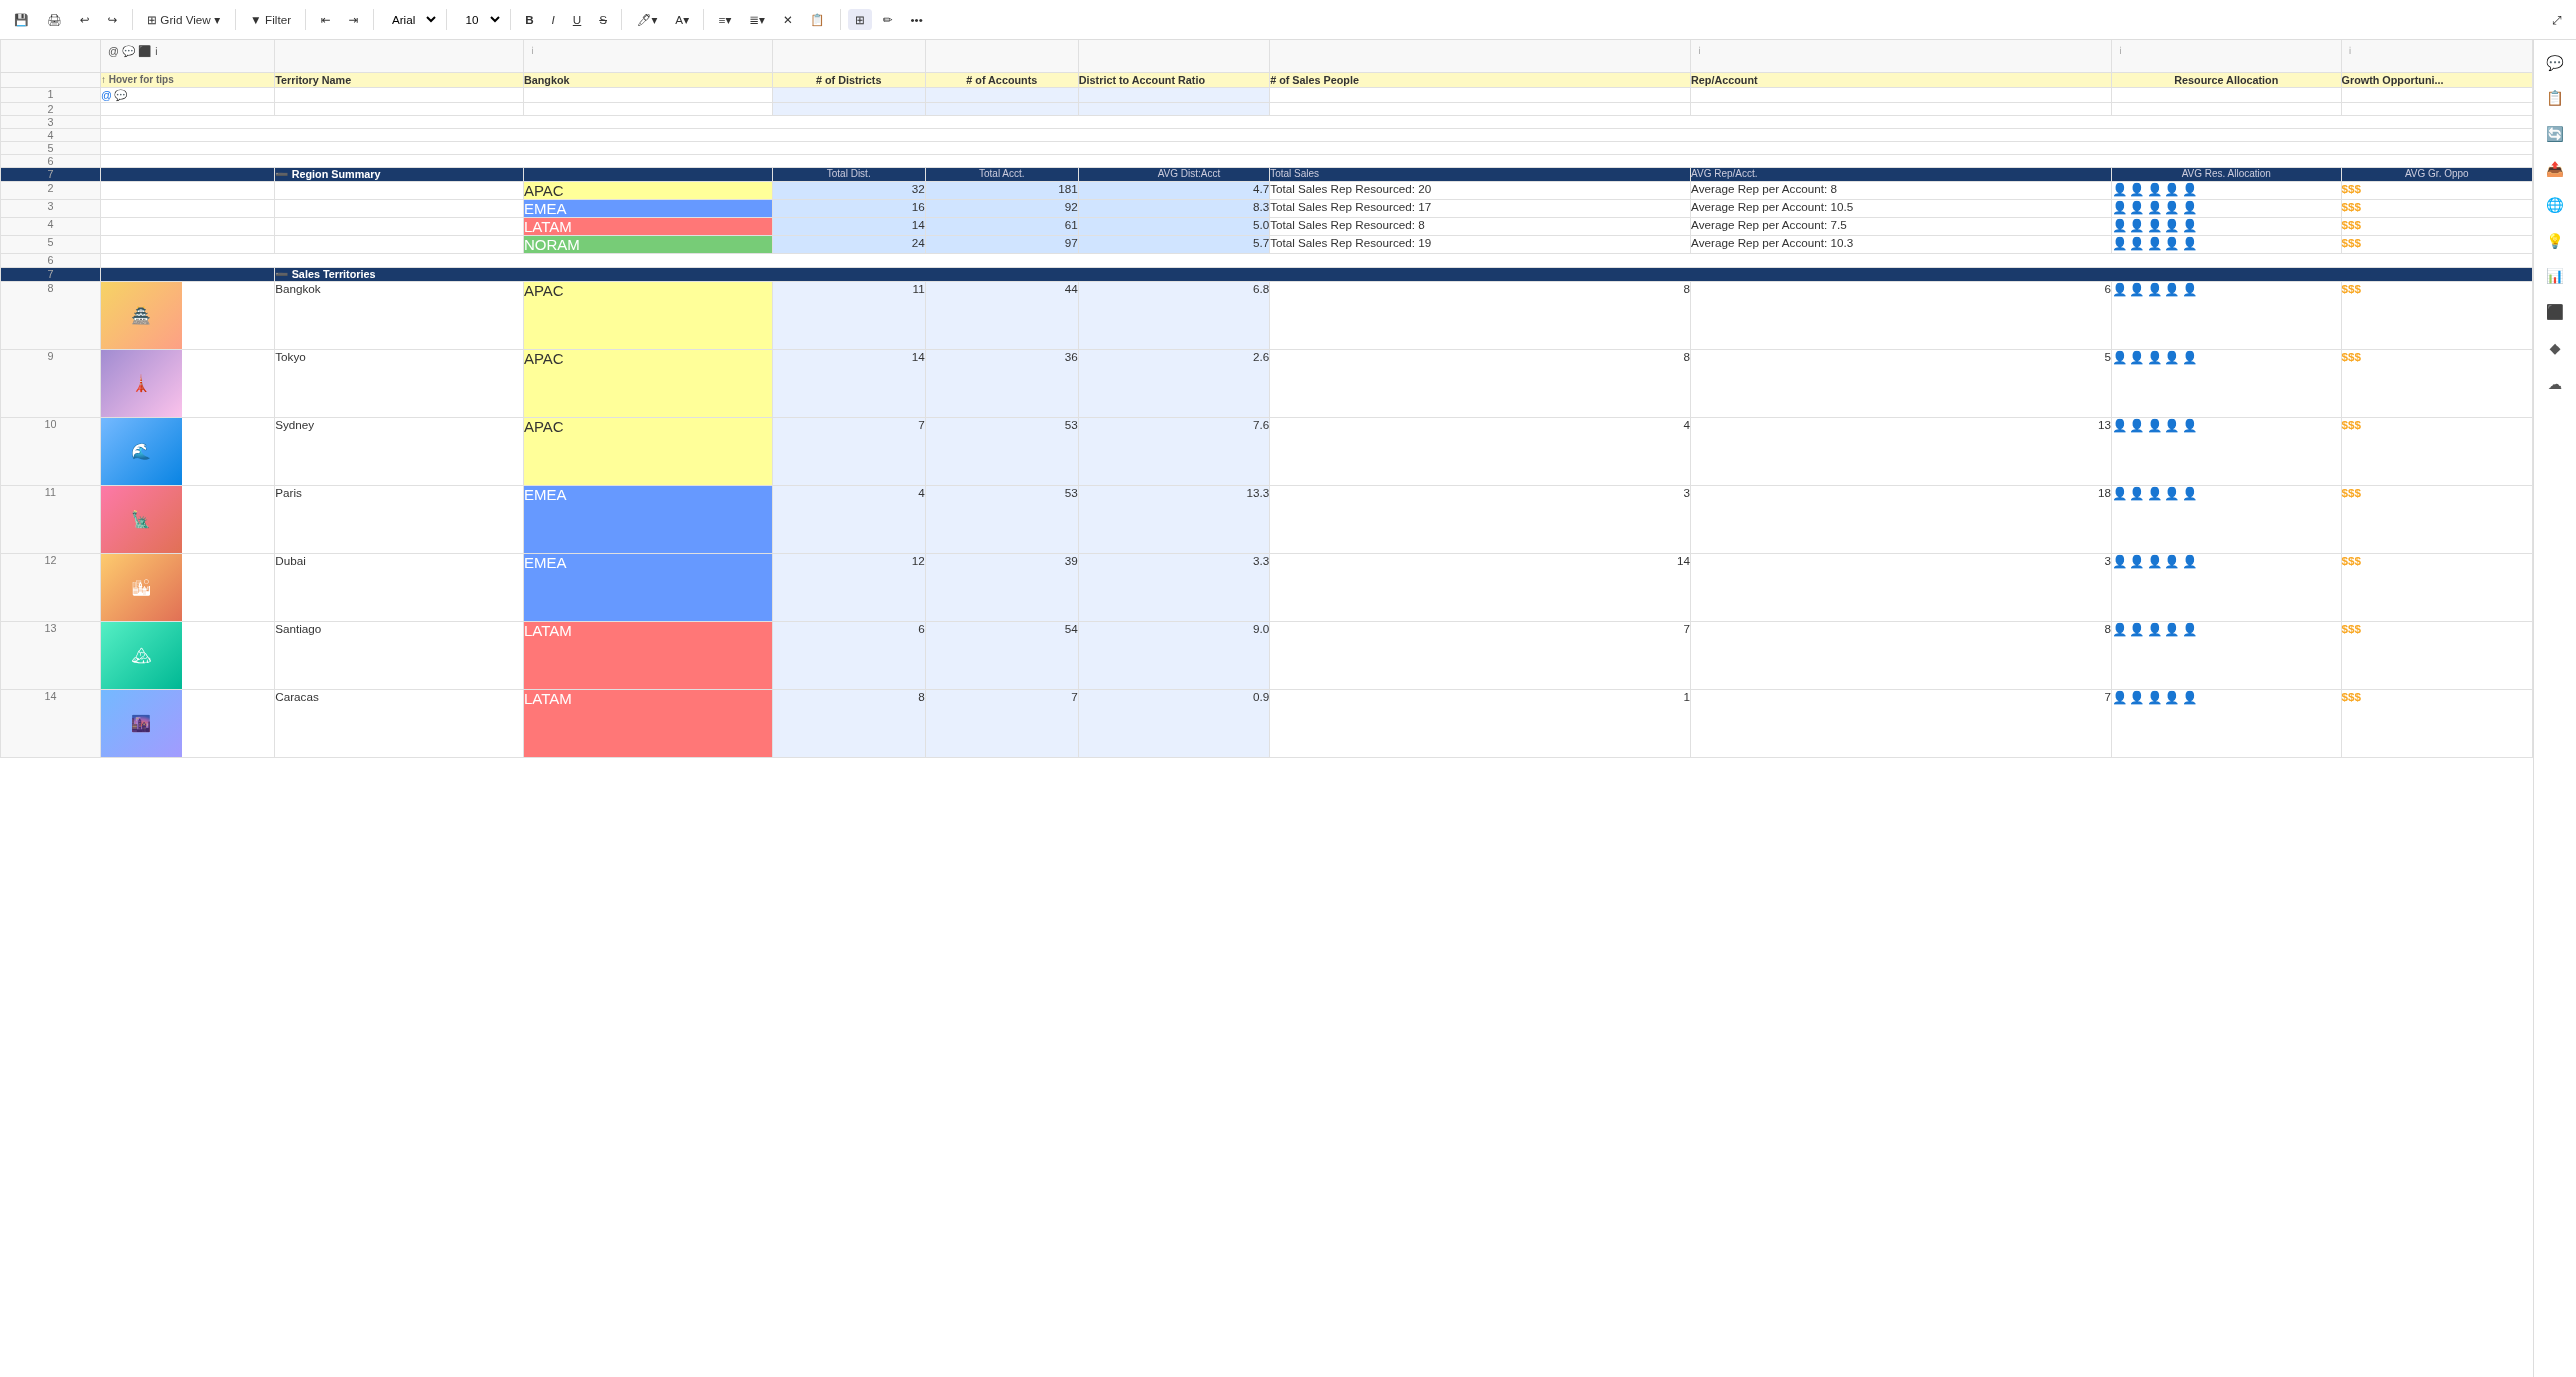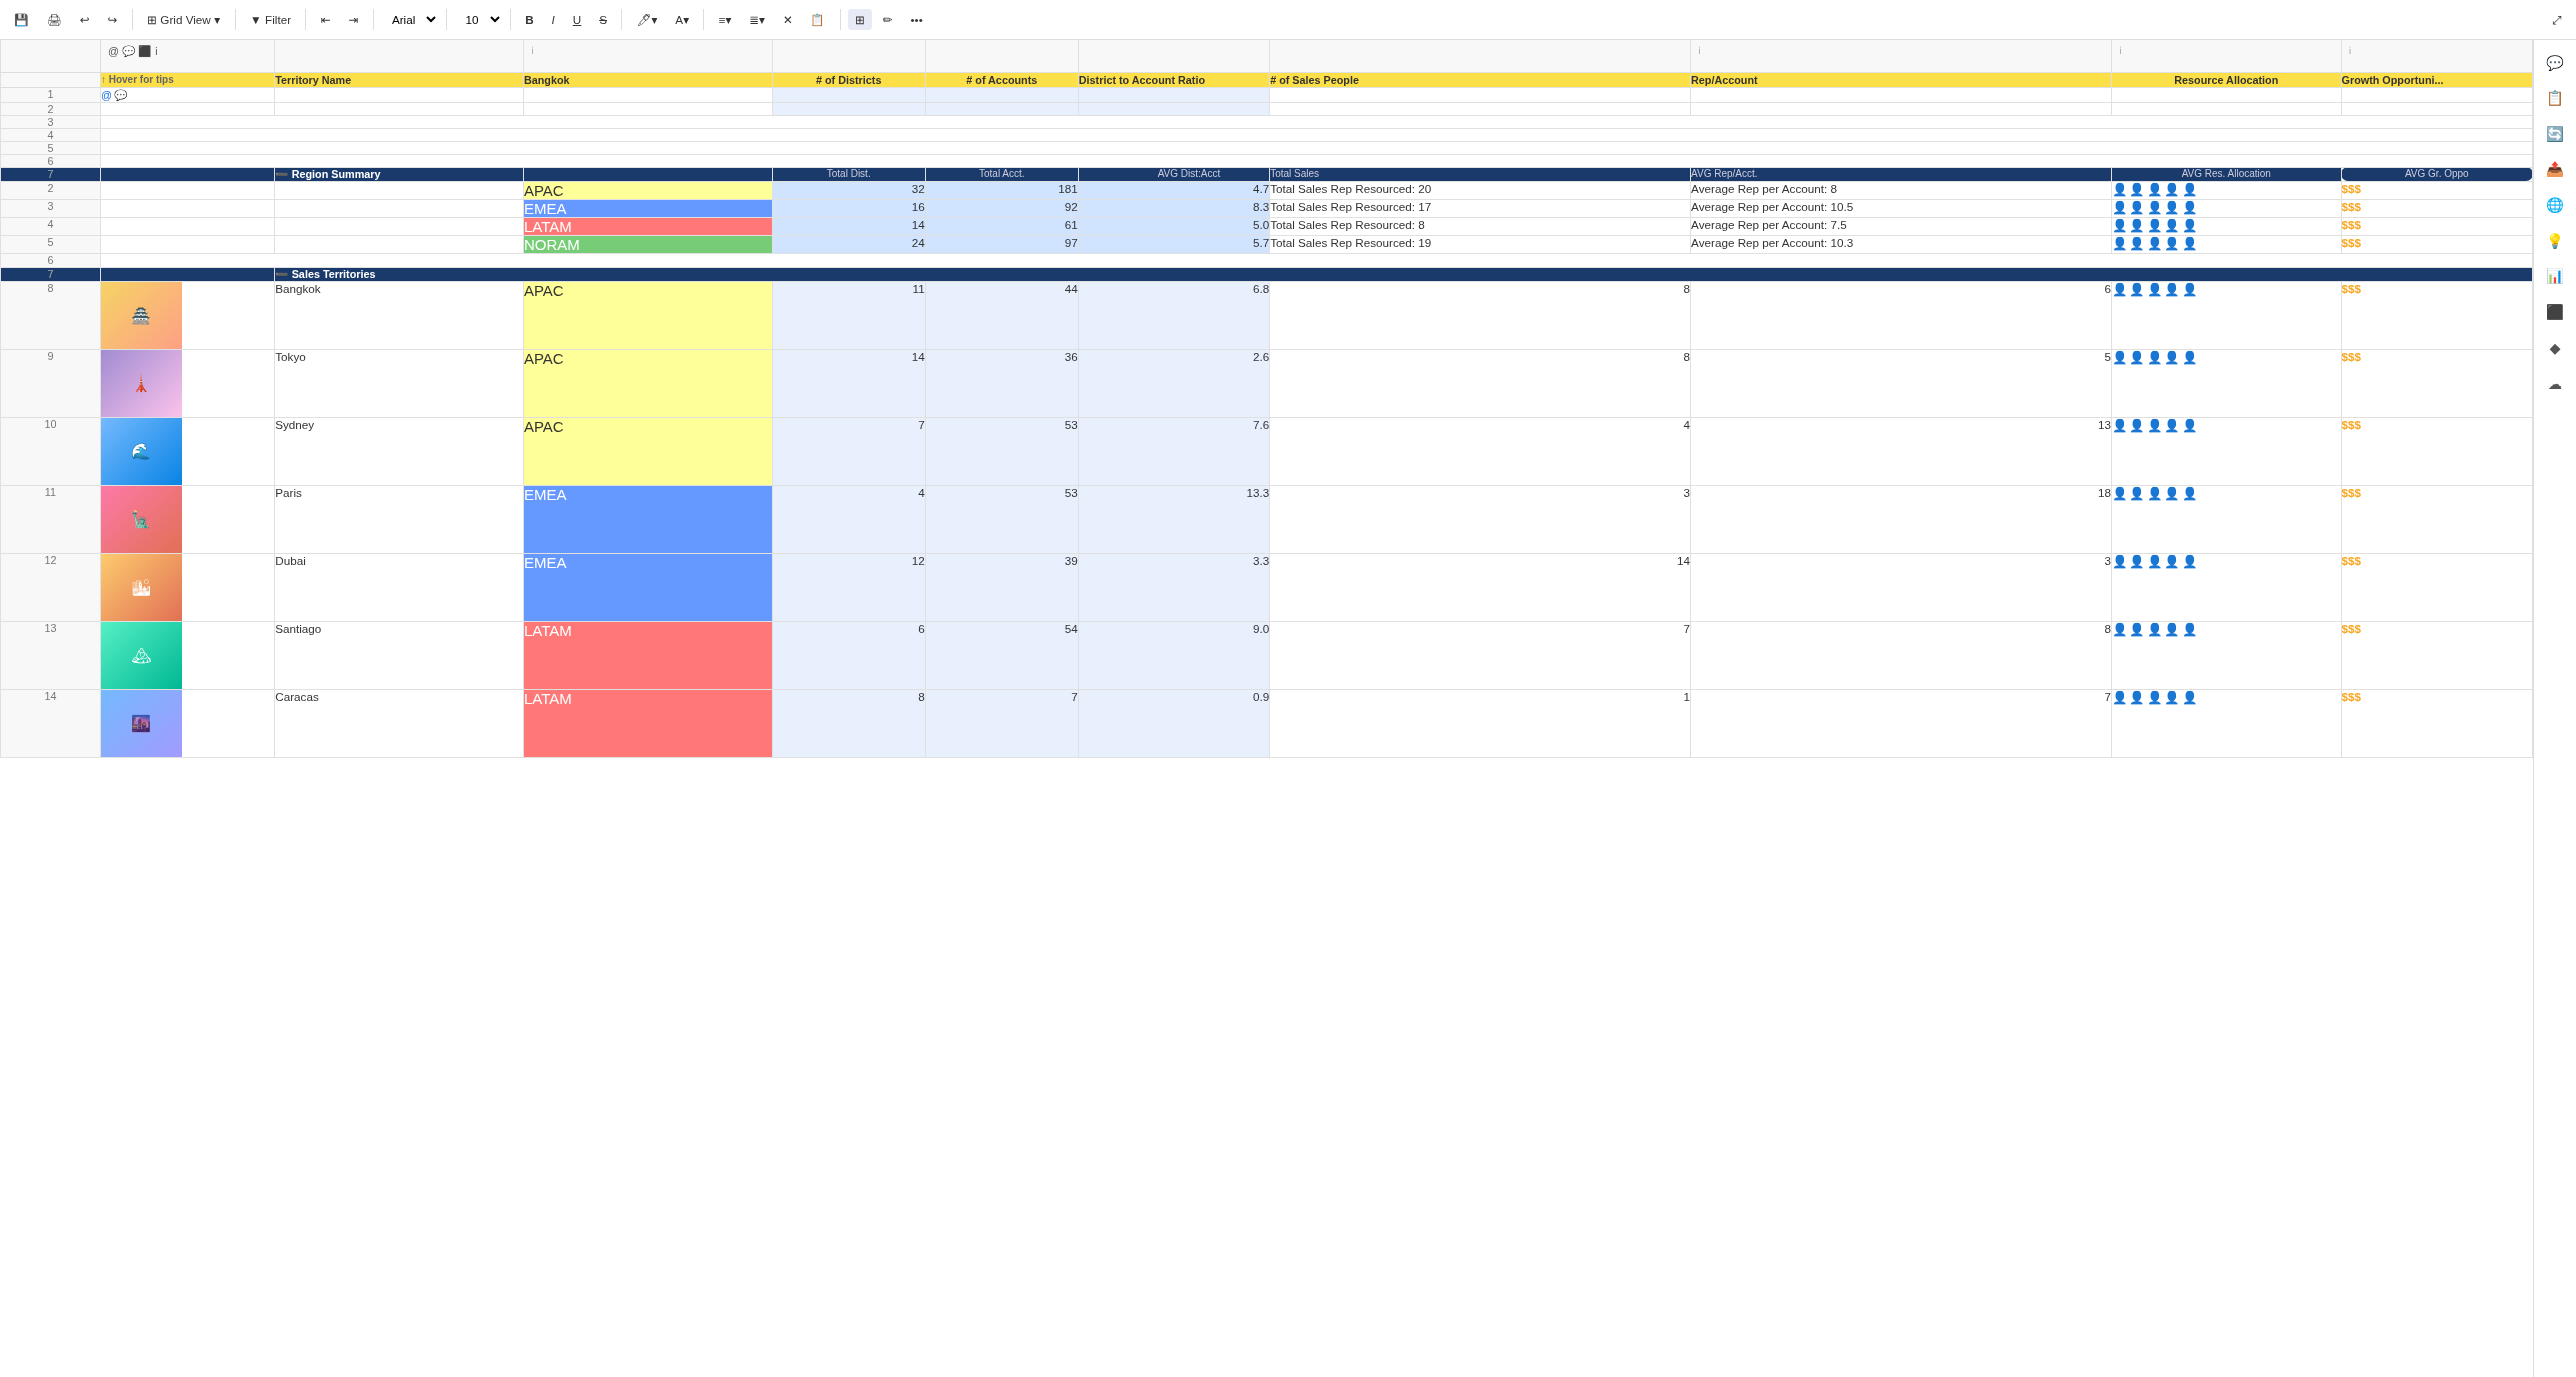--- a/index.html
+++ b/index.html
@@ -78,21 +78,21 @@
       color: #777;
       font-size: 10.8px;
       background: #f8f8f8;
       border-right: 0.9px solid #ddd;
       vertical-align: middle;
       padding: 3.6px 1.8px;
     }
 
     
     .col-header {
-      background: #fde047;
+      background: #fef9c3;
       font-weight: 600;
       font-size: 10.8px;
       color: #333;
       padding: 5.4px 7.2px;
       text-align: left;
       vertical-align: bottom;
       white-space: normal;
       line-height: 1.3;
     }
     .col-header-top {
@@ -411,21 +411,21 @@
             <span>➖</span>
             <span> Region Summary</span>
           </td>
           <td class="summary-header"></td>
           <td class="summary-sub-header" style="text-align:center;">Total Dist.</td>
           <td class="summary-sub-header" style="text-align:center;">Total Acct.</td>
           <td class="summary-sub-header" style="text-align:center;padding-left:30px;">AVG Dist:Acct</td>
           <td class="summary-sub-header">Total Sales</td>
           <td class="summary-sub-header">AVG Rep/Acct.</td>
           <td class="summary-sub-header" style="text-align:center;margin-top:12px;">AVG Res. Allocation</td>
-          <td class="summary-sub-header" style="text-align:center;border-radius:7px;">AVG Gr. Oppo</td>
+          <td class="summary-sub-header" style="text-align:center;">AVG Gr. Oppo</td>
         </tr>
 
         <tr class="data-row summary-row">
           <td class="row-num">2</td>
           <td class="data-cell"></td>
           <td class="data-cell"></td>
           <td class="region-cell region-apac">APAC</td>
           <td class="data-cell-num light-blue">32</td>
           <td class="data-cell-num light-blue">181</td>
           <td class="data-cell-num light-blue">4.7</td>

